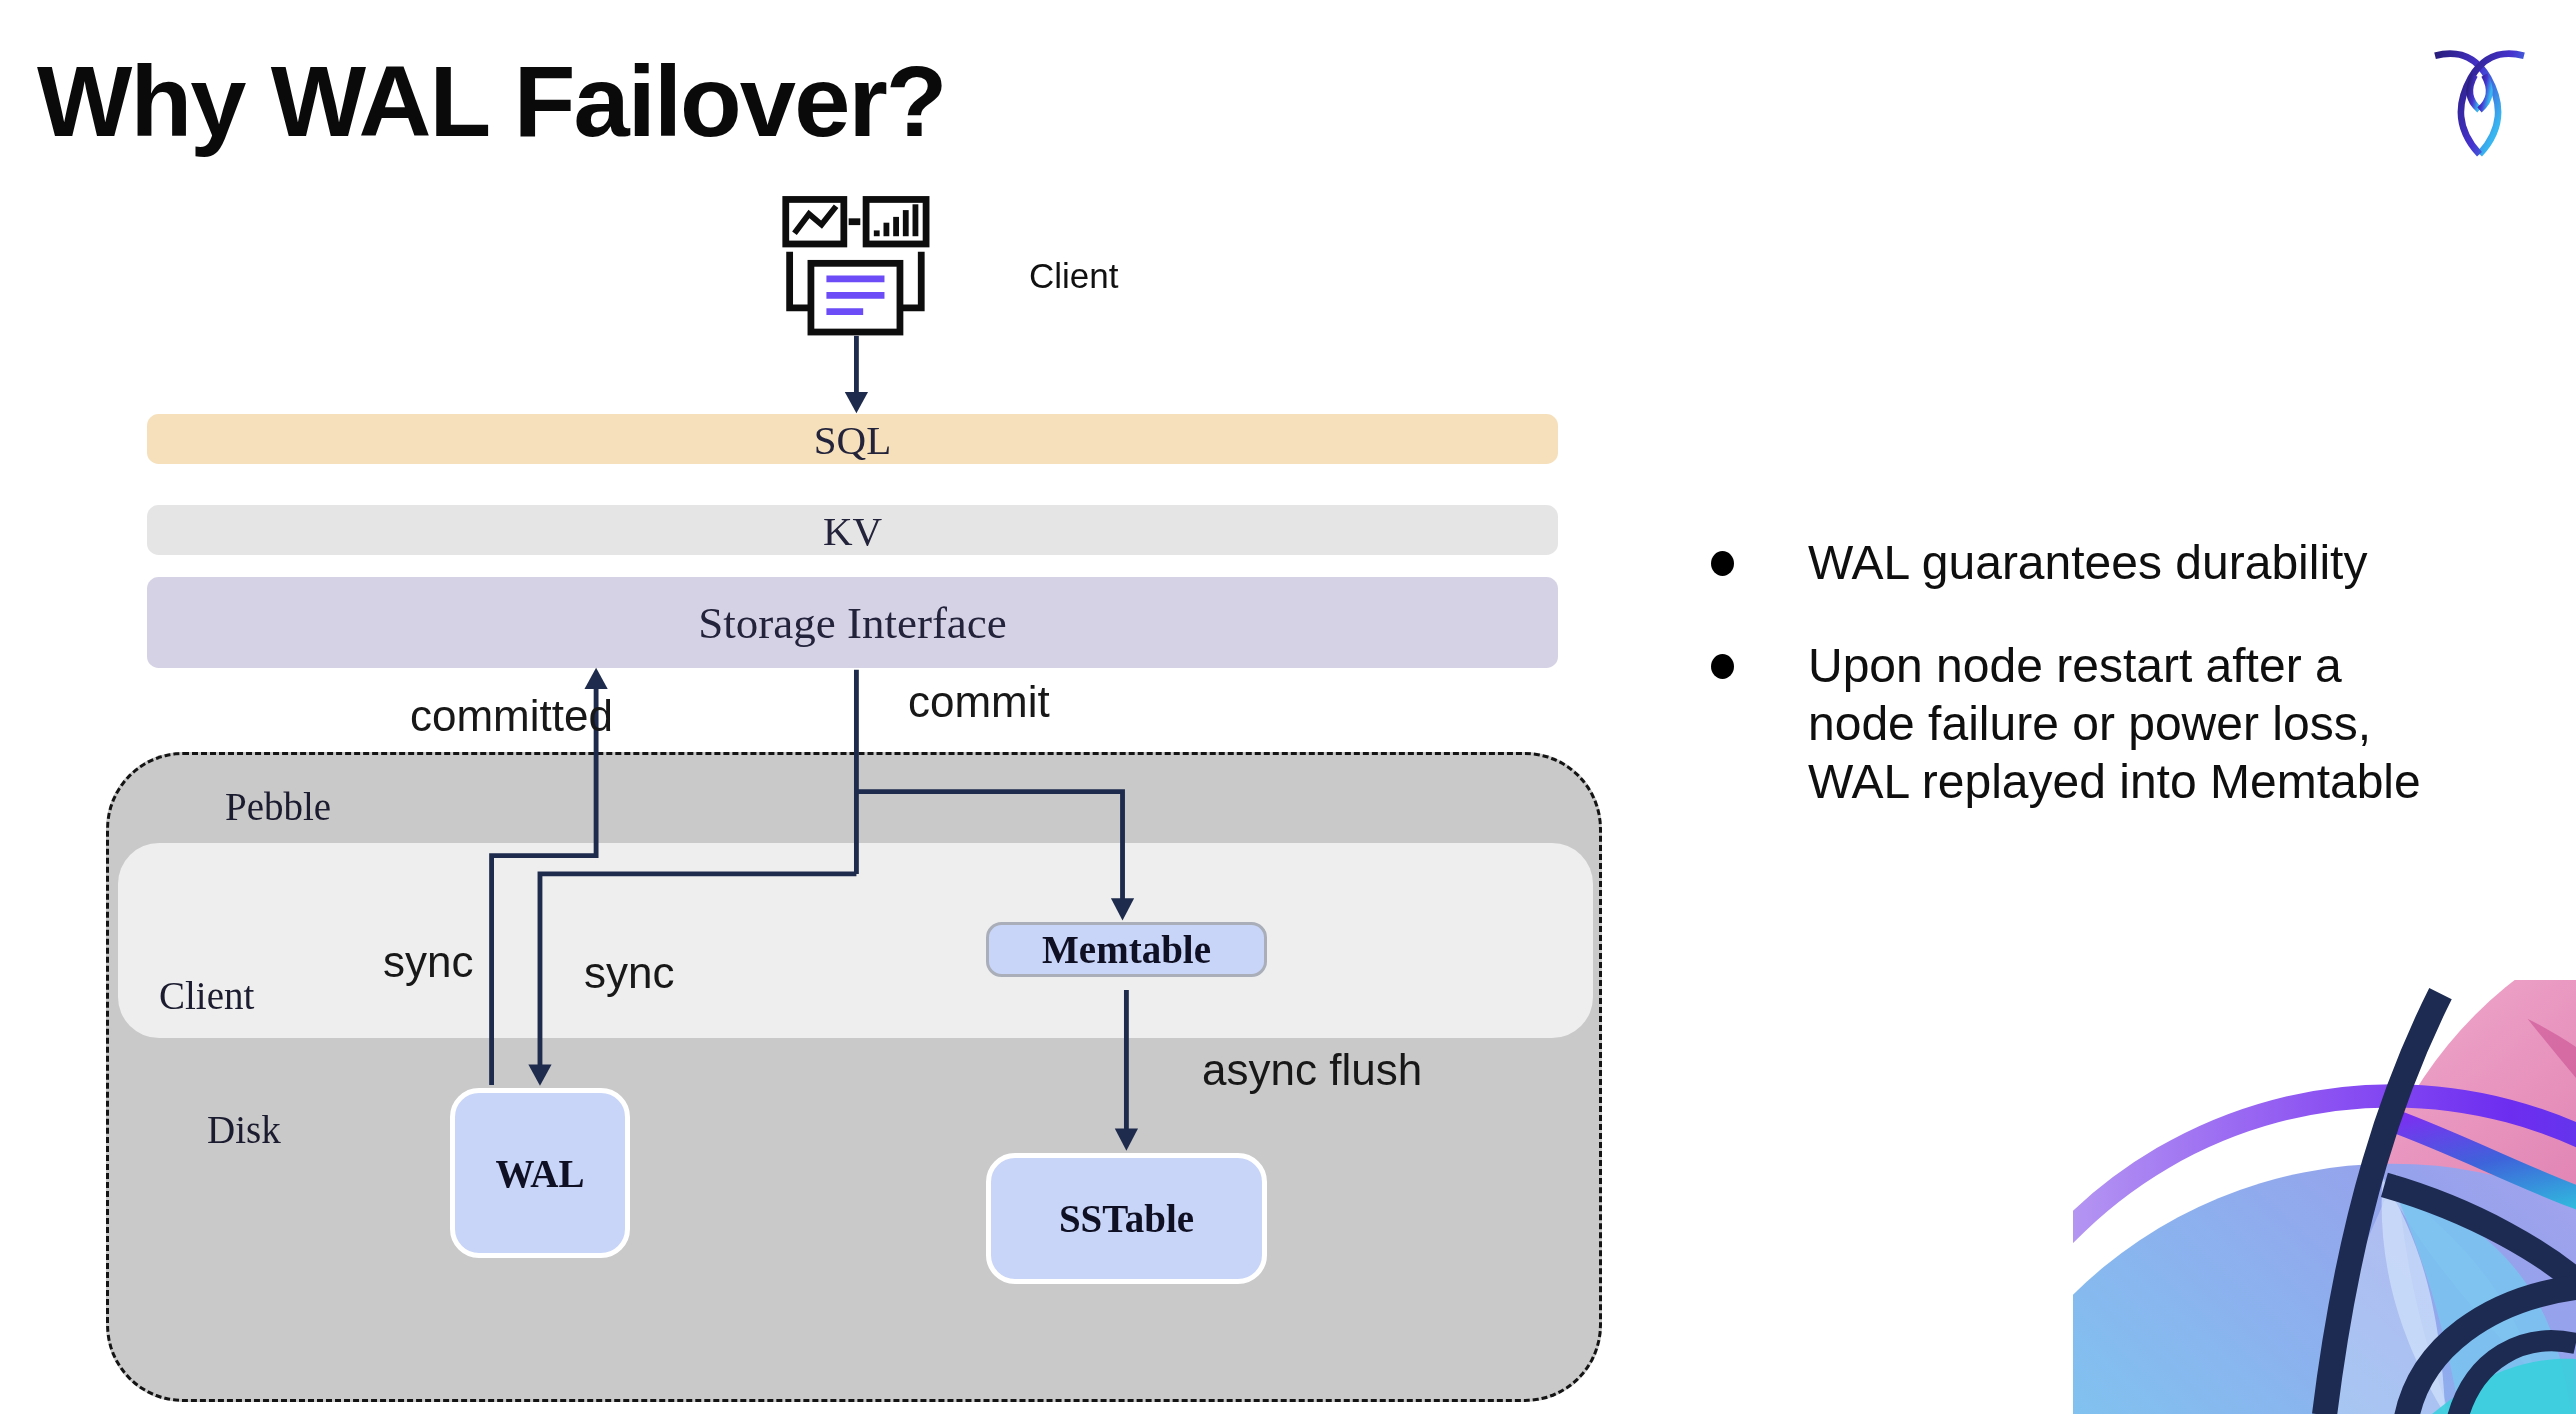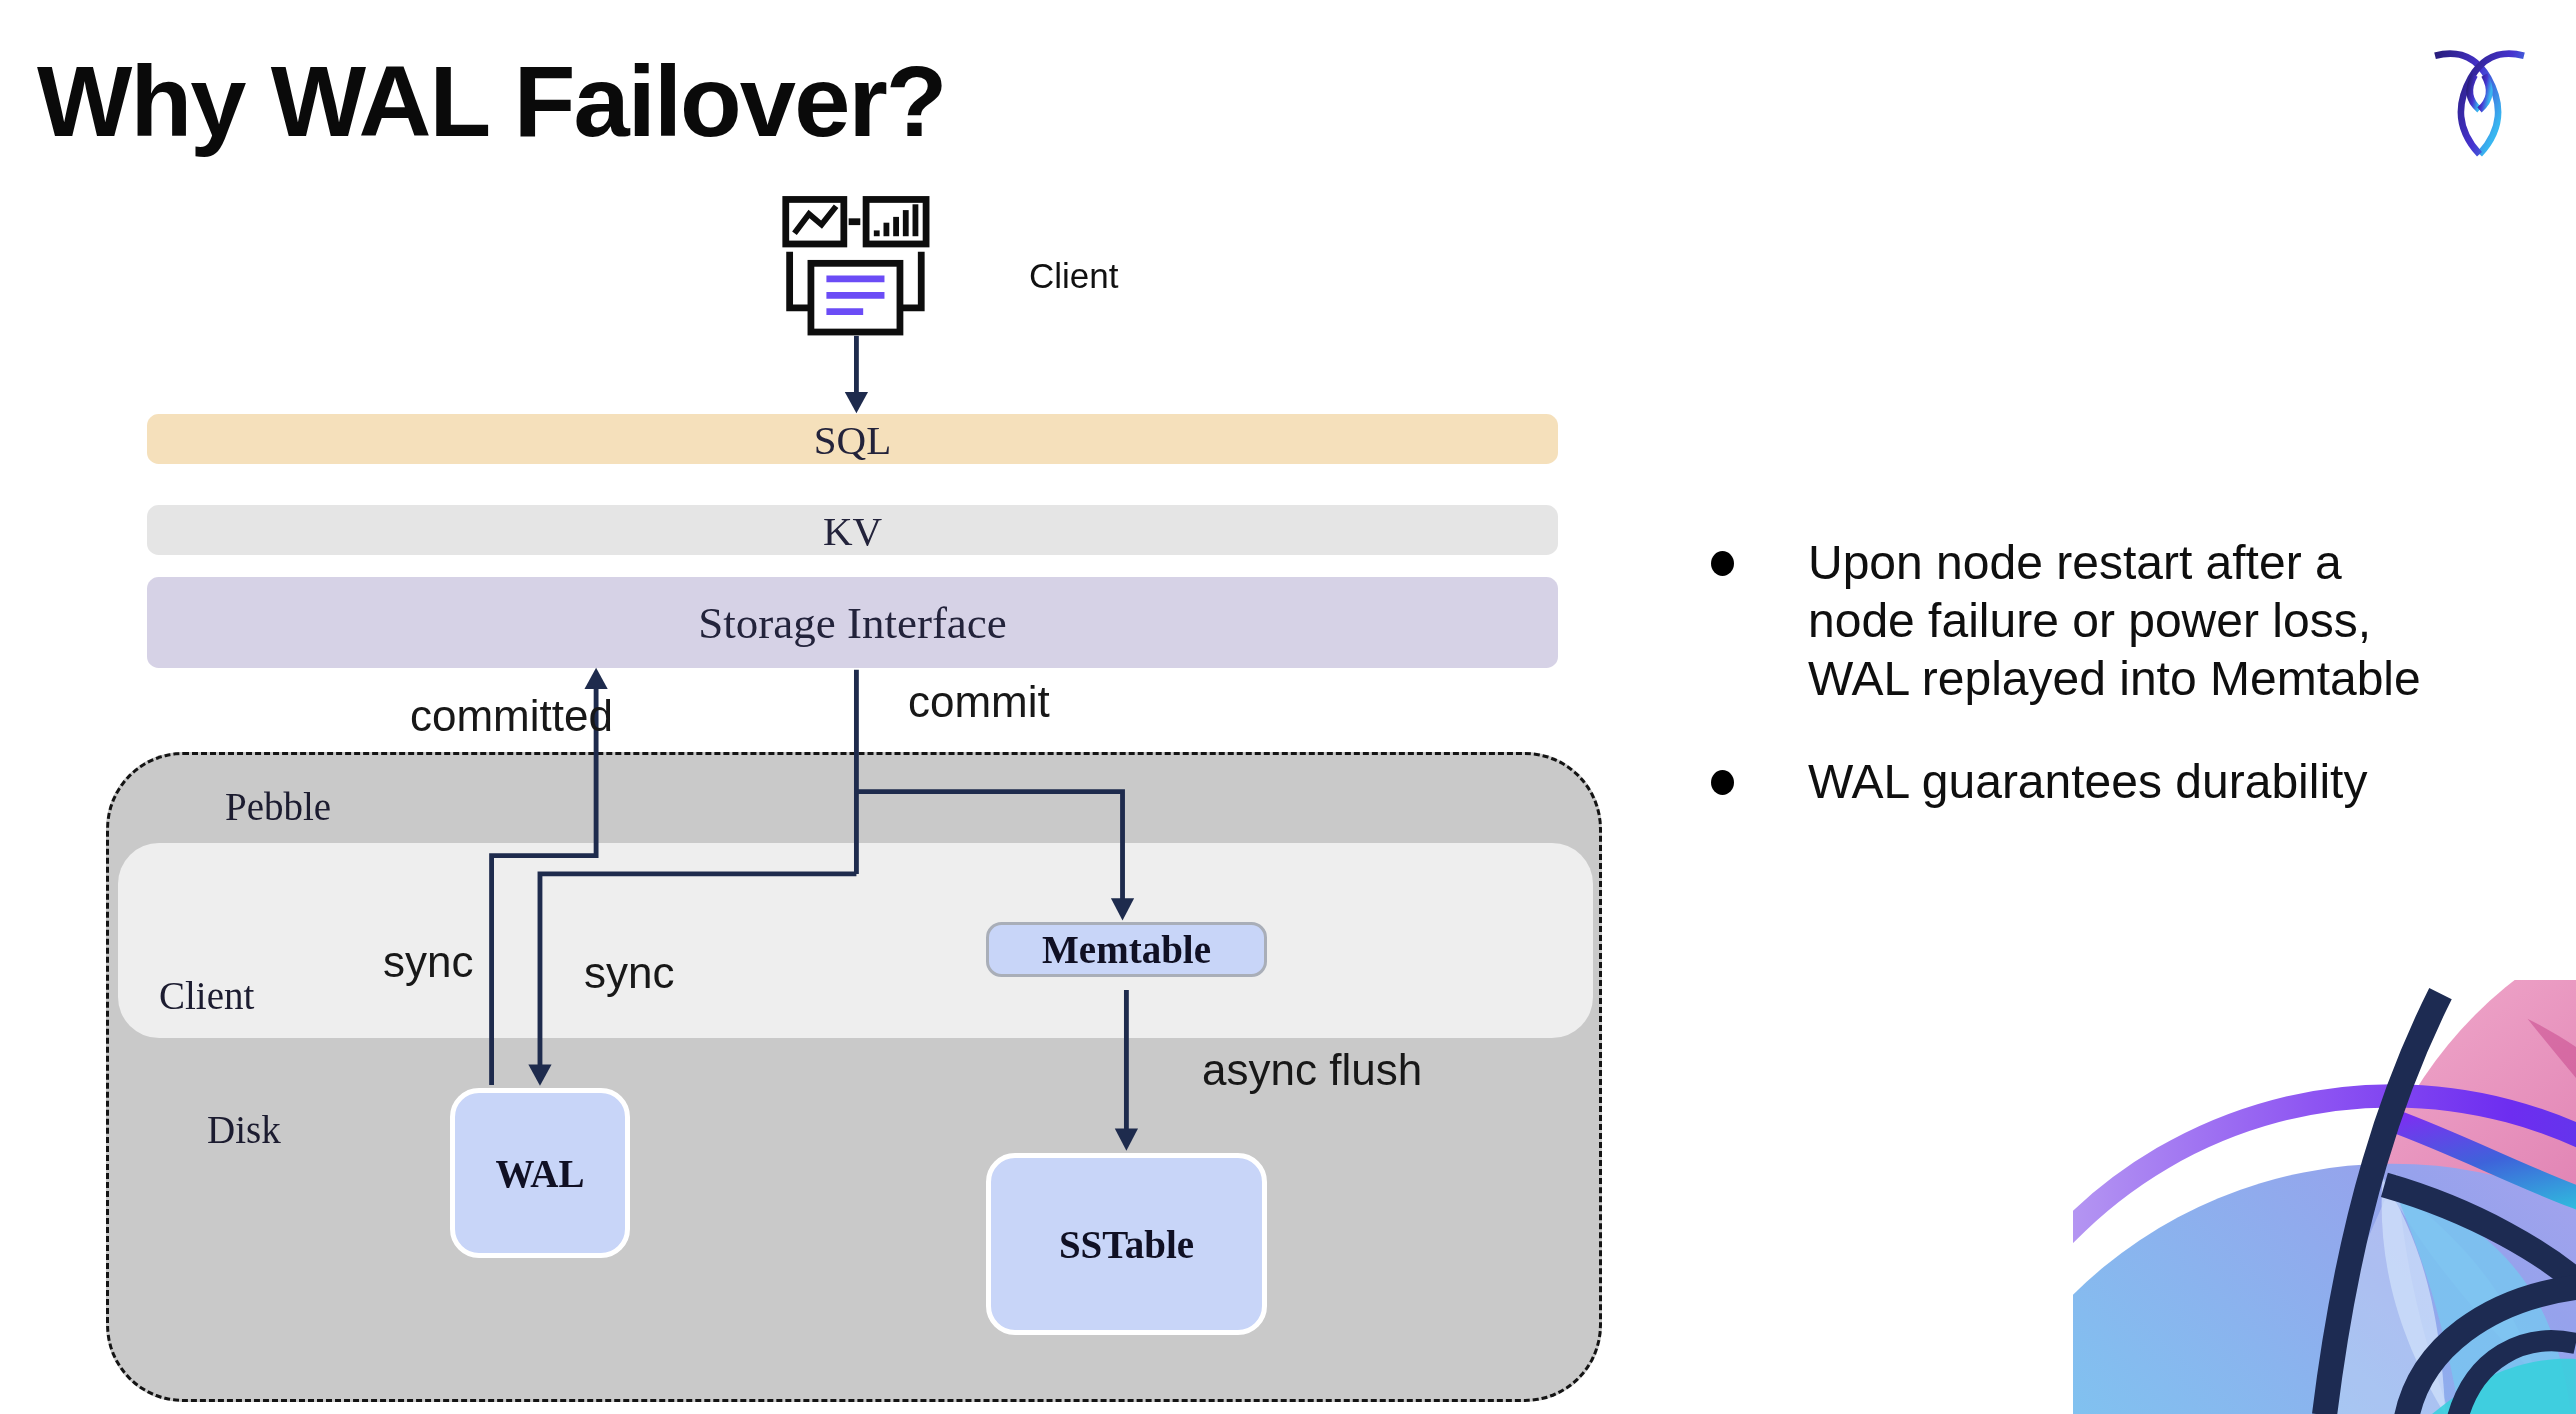--- a/index.html
+++ b/index.html
@@ -39,21 +39,21 @@
   #memory-label{left:159px;top:973px;}
   #disk-label{left:207px;top:1107px;}
 
   
   .blue-box{background:#c8d5f8;box-sizing:border-box;z-index:3;
             display:flex;align-items:center;justify-content:center;
             font-family:"Liberation Serif",serif;font-weight:bold;
             font-size:39px;color:#101024;}
   #wal-box{left:450px;top:1088px;width:180px;height:170px;border:5.8px solid #ffffff;border-radius:29px;}
   #memtable-box{left:986px;top:922px;width:281px;height:55px;border:3.9px solid #a9aeb8;border-radius:15.5px;}
-  #sstable-box{left:986px;top:1153px;width:281px;height:182px;border:5.8px solid #ffffff;border-radius:29px;}
+  #sstable-box{left:986px;top:1153px;width:281px;height:131px;border:5.8px solid #ffffff;border-radius:29px;}
 
   
   #overlay{left:0;top:0;z-index:4;pointer-events:none;}
 
   
   #bullets{left:1711px;top:534px;width:852px;z-index:5;}
   .bullet-row{display:flex;align-items:flex-start;margin-bottom:45px;}
   .bullet-dot{flex:0 0 auto;width:23px;height:25px;border-radius:50%;background:#000;
               margin:17.4px 0 0 0;}
   .bullet-text{margin:0 0 0 74px;font-size:48px;line-height:58px;color:#0f0f0f;
@@ -151,27 +151,27 @@
     <polygon points="616,690 604,712 628,712"></polygon>
     <polygon points="1160,951 1148,928 1172,928"></polygon>
     <polygon points="558,1122 546,1100 570,1100"></polygon>
     <polygon points="1164,1189 1152,1166 1176,1166"></polygon>
   </g>
 </svg>
 
 <div class="abs" id="bullets">
   <div class="bullet-row">
     <span class="bullet-dot"></span>
+    <p class="bullet-text">WAL guarantees durability</p>
+  </div>
+  <div class="bullet-row">
+    <span class="bullet-dot"></span>
     <p class="bullet-text">Upon node restart after a
 node failure or power loss,
 WAL replayed into Memtable</p>
-  </div>
-  <div class="bullet-row">
-    <span class="bullet-dot"></span>
-    <p class="bullet-text">WAL guarantees durability</p>
   </div>
 </div>
 
 <svg class="abs" id="brand-art" width="503" height="435" viewBox="0 0 520 450">
   <defs>
     <linearGradient id="gSphere" x1="0" y1="1" x2="0.9" y2="0">
       <stop offset="0" stop-color="#3ee8da"></stop>
       <stop offset="0.45" stop-color="#7fc4f0"></stop>
       <stop offset="0.8" stop-color="#96a2ec"></stop>
       <stop offset="1" stop-color="#b2a4ef"></stop>

